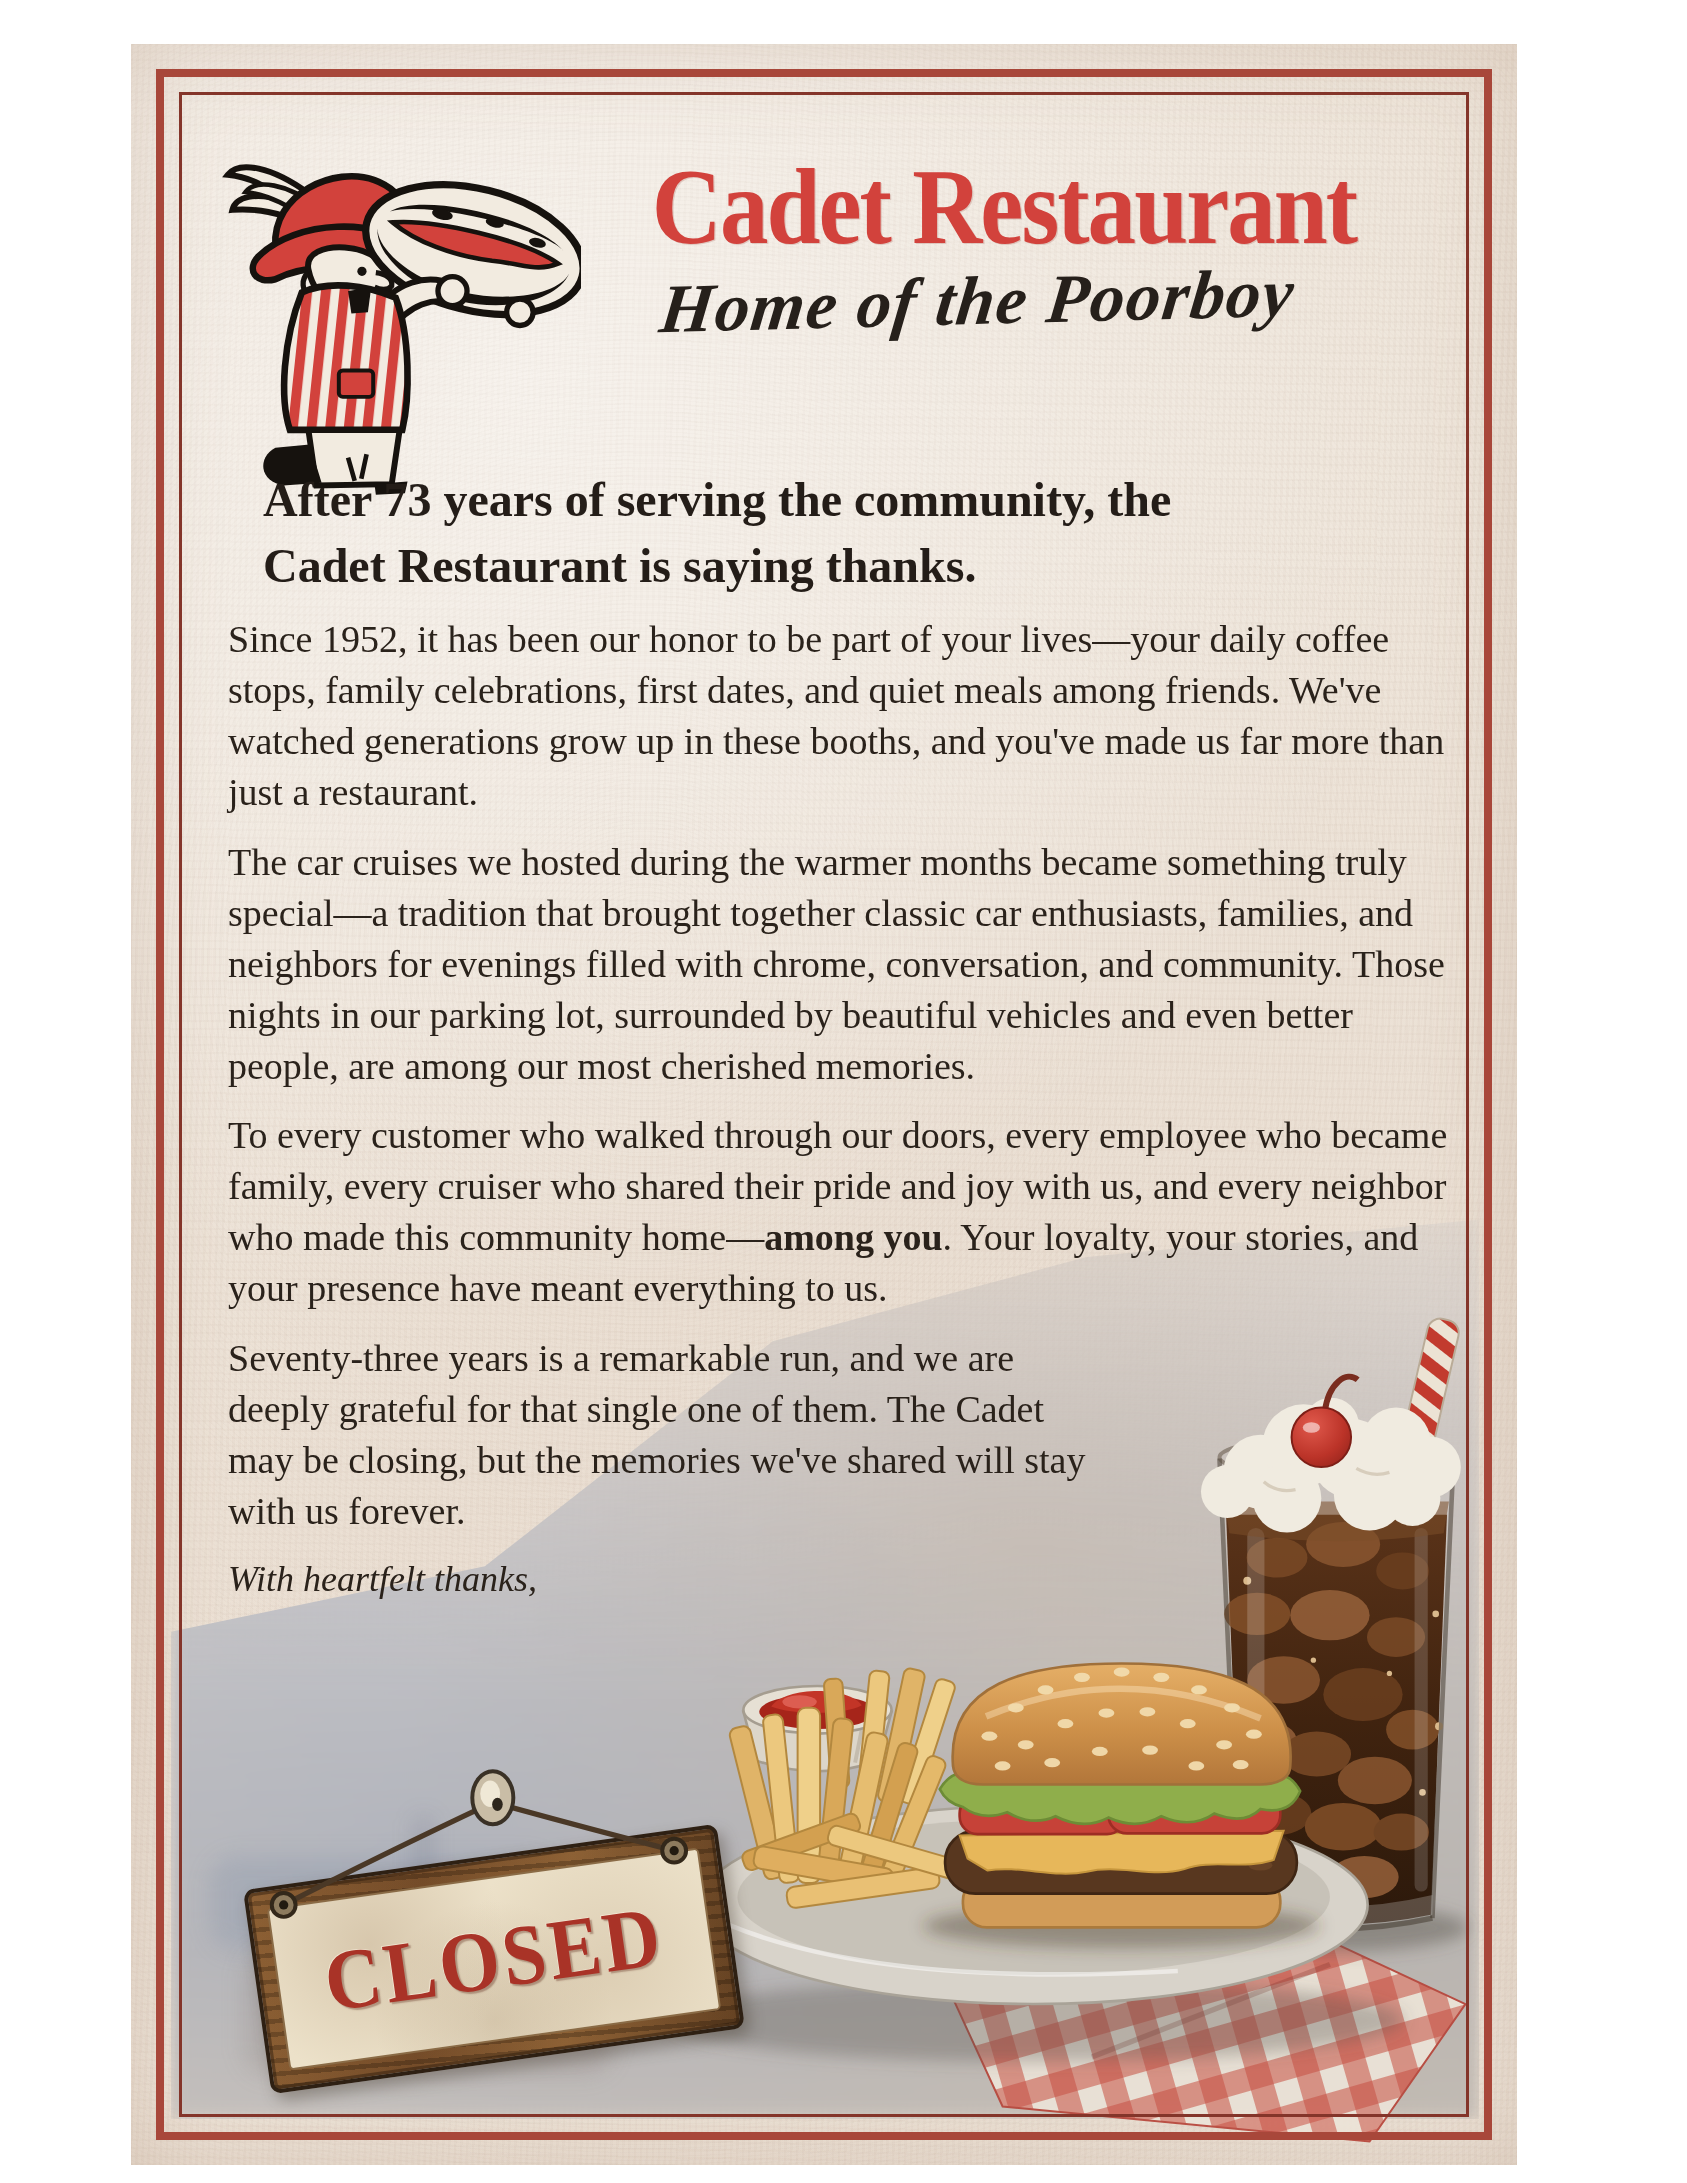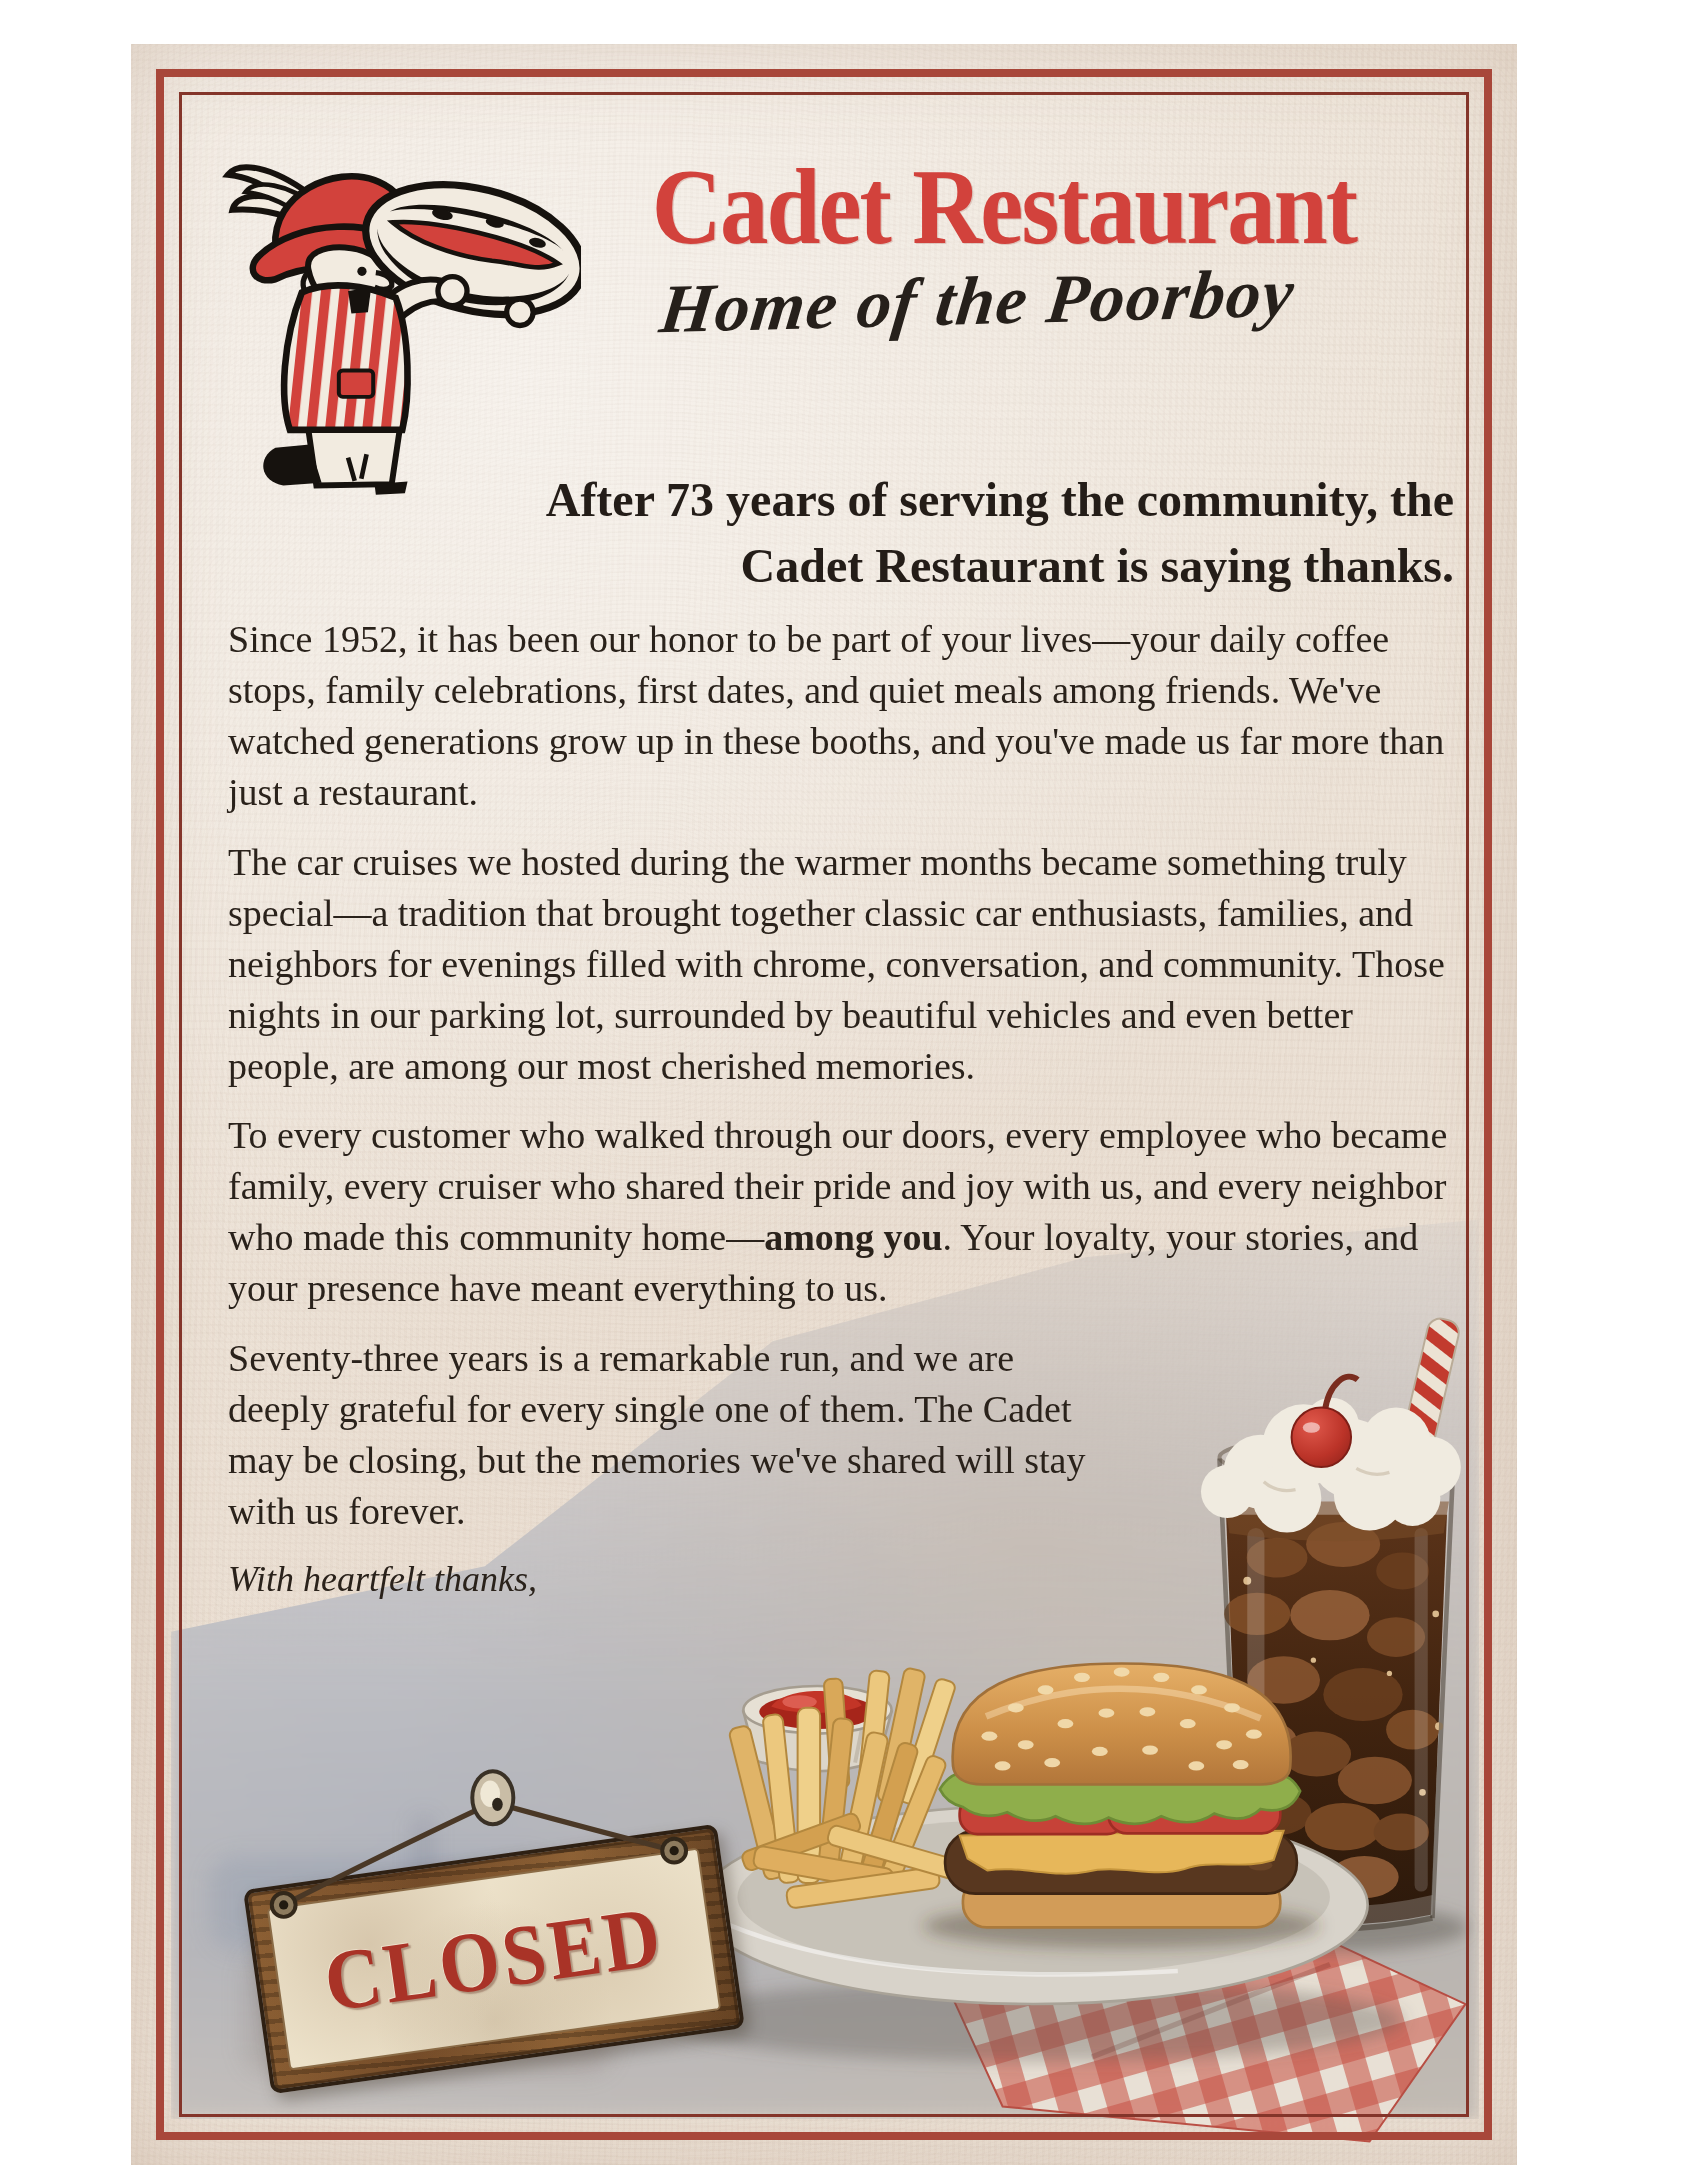--- a/index.html
+++ b/index.html
@@ -38,21 +38,21 @@
   
   .logo{position:absolute;left:78px;top:70px;width:372px;height:382px;z-index:7;}
   .title{position:absolute;left:423px;top:111px;width:900px;z-index:7;text-align:center;
          font-weight:bold;font-size:99px;line-height:1.05;color:#d2423c;letter-spacing:-2px;
          transform:scale(.98,1.08);text-shadow:1.3px 1.3px 0 rgba(140,40,30,.18);}
   .tagline{position:absolute;left:423px;top:218px;width:847px;z-index:7;text-align:center;
            font-style:italic;font-weight:bold;font-size:69px;color:#26201b;
            transform:skewX(-8deg) rotate(-1.5deg);letter-spacing:1.3px;}
 
   
-  .headline{position:absolute;left:132px;top:423px;width:1191px;z-index:7;text-align:right;
+  .headline{position:absolute;left:132px;top:423px;width:1191px;z-index:7;text-align:left;
             font-weight:bold;font-size:48px;line-height:66px;color:#241d18;}
   .bodytext{position:absolute;left:97px;top:570px;width:1224px;z-index:7;
             font-size:38px;line-height:51px;color:#2a221b;}
   .bodytext p{margin:0 0 18.5px 0;}
   .bodytext p.narrow{width:873px;}
   .signoff{margin-top:12px;}
   .signoff-thanks{font-style:italic;font-size:36px;line-height:49px;}
   .signoff-family{font-style:italic;font-weight:bold;font-size:39px;line-height:52px;}
 
   
@@ -141,21 +141,21 @@
 
     <div class="headline">
       <div>After 73 years of serving the community, the</div>
       <div>Cadet Restaurant is saying thanks.</div>
     </div>
 
     <div class="bodytext">
       <p>Since 1952, it has been our honor to be part of your lives—your daily coffee stops, family celebrations, first dates, and quiet meals among friends. We've watched generations grow up in these booths, and you've made us far more than just a restaurant.</p>
       <p>The car cruises we hosted during the warmer months became something truly special—a tradition that brought together classic car enthusiasts, families, and neighbors for evenings filled with chrome, conversation, and community. Those nights in our parking lot, surrounded by beautiful vehicles and even better people, are among our most cherished memories.</p>
       <p><span>To every customer who walked through our doors, every employee who became family, every cruiser who shared their pride and joy with us, and every neighbor who made this community home—</span><strong>among you</strong><span>. Your loyalty, your stories, and your presence have meant everything to us.</span></p>
-      <p class="narrow">Seventy-three years is a remarkable run, and we are deeply grateful for every single one of them. The Cadet may be closing, but the memories we've shared will stay with us forever.</p>
+      <p class="narrow">Seventy-three years is a remarkable run, and we are deeply grateful for that single one of them. The Cadet may be closing, but the memories we've shared will stay with us forever.</p>
       <div class="signoff">
         <div class="signoff-thanks">With heartfelt thanks,</div>
       </div>
     </div>
 
     <svg class="food" viewBox="0 0 1290 1270">
       <defs>
         <linearGradient id="colaGrad" x1="0" y1="0" x2="0" y2="1">
           <stop offset="0" stop-color="#5a3319"></stop>
             <stop offset=".5" stop-color="#40230f"></stop>

